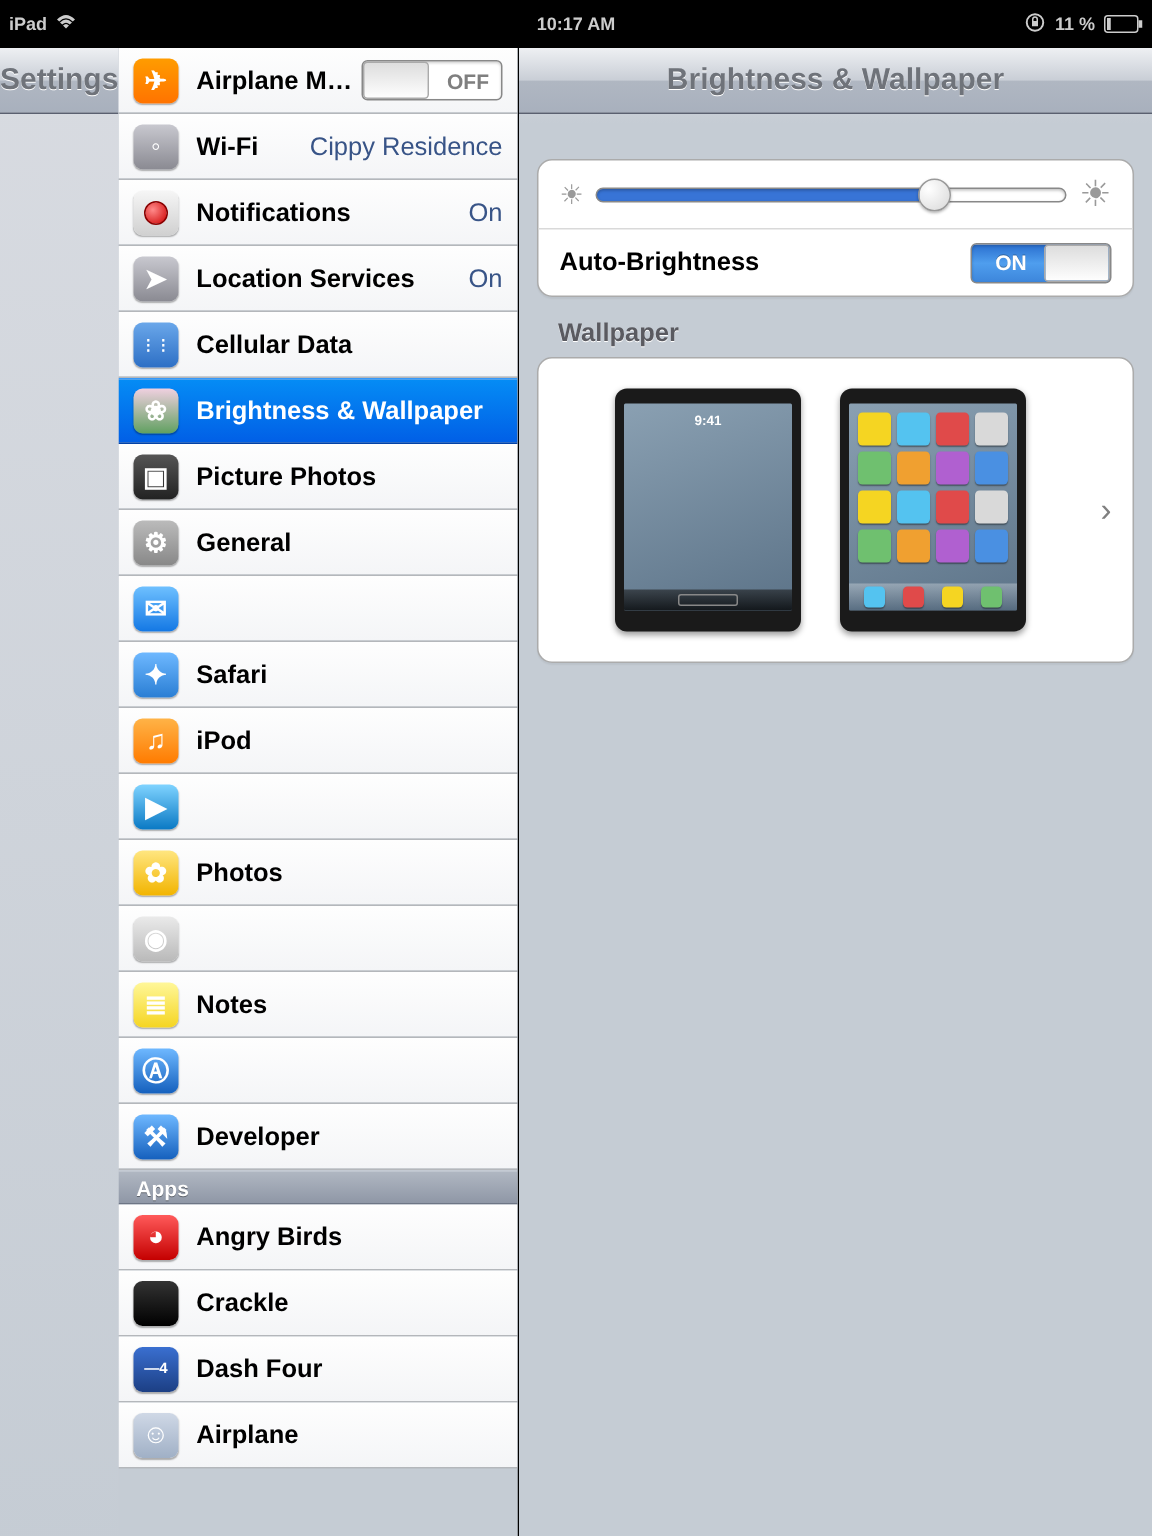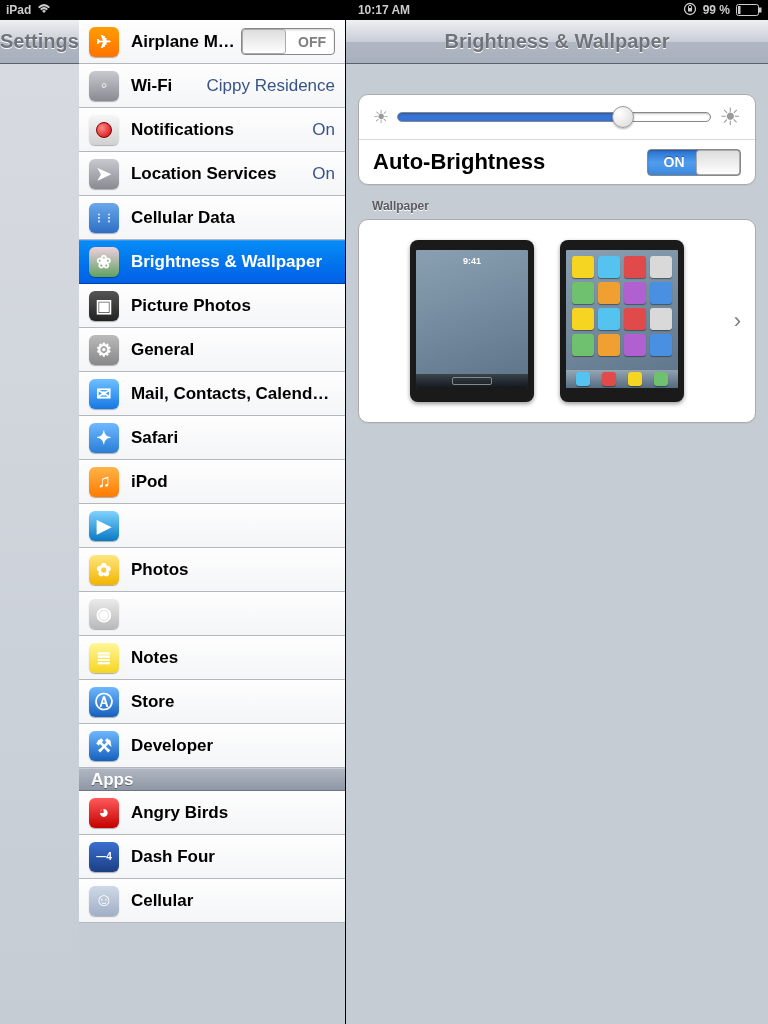--- a/index.html
+++ b/index.html
@@ -10,21 +10,21 @@
   overflow: hidden;
   background: #c5ccd4;
 }
 .status-bar {
   height: 20px;
   background: #000;
   color: #ccc;
   display: flex;
   align-items: center;
   justify-content: space-between;
-  padding: 4px 6px;
+  padding: 16px 6px;
   font-size: 12px;
   font-weight: bold;
 }
 .status-left, .status-right { display: flex; align-items: center; gap: 6px; }
 .status-center { position: absolute; left: 50%; transform: translateX(-50%); }
 .battery-icon { display: inline-flex; align-items: center; }
 
 .app {
   display: flex;
   height: 1004px;
@@ -99,21 +99,21 @@
   font-weight: normal;
   font-size: 17px;
 }
 
 .section-header {
   height: 23px;
   background: linear-gradient(to bottom, #b0b7c2, #8f97a6);
   border-top: 1px solid #c4cad3;
   border-bottom: 1px solid #6d7585;
   color: #fff;
-  font-size: 17px;
+  font-size: 14px;
   font-weight: bold;
   text-shadow: 0 1px 0 rgba(0,0,0,0.4);
   padding: 0 12px;
   display: flex;
   align-items: center;
 }
 
 .toggle {
   width: 94px;
   height: 27px;
@@ -159,21 +159,21 @@
 }
 .group-row {
   min-height: 44px;
   padding: 8px 14px;
   display: flex;
   align-items: center;
   border-bottom: 1px solid #d9d9d9;
 }
 .group-row:last-child { border-bottom: none; }
 .group-label {
-  font-size: 12px;
+  font-size: 17px;
   font-weight: bold;
   color: #5a5a60;
   text-shadow: 0 1px 0 #fff;
   margin: 14px 0 6px 14px;
 }
 
 .slider-track {
   flex: 1;
   height: 10px;
   border-radius: 5px;
@@ -299,21 +299,21 @@
   </div>
   <div class="status-center">10:17 AM</div>
   <div class="status-right">
     <span>
       <svg width="14" height="14" viewBox="0 0 14 14">
           <circle cx="7" cy="7" r="5.5" stroke="#ccc" stroke-width="1.3" fill="none"></circle>
           <rect x="5" y="6" width="4" height="3.5" fill="#ccc"></rect>
           <path d="M5.5 6 V4.8 a1.5 1.5 0 0 1 3 0 V6" stroke="#ccc" stroke-width="1" fill="none"></path>
         </svg>
     </span>
-    <span>99 %</span>
+    <span>11 %</span>
     <span class="battery-icon">
       <svg width="26" height="12" viewBox="0 0 26 12">
           <rect x="0.5" y="0.5" width="22" height="11" rx="2" stroke="#ccc" fill="none"></rect>
           <rect x="23" y="3.5" width="2.5" height="5" fill="#ccc"></rect>
           <rect x="2" y="2" width="2.5" height="8" fill="#ccc"></rect>
         </svg>
     </span>
   </div>
 </div>
 
@@ -357,21 +357,20 @@
         <div class="row">
           <div class="icon ic-pframe" style="font-size: 18px;">▣</div>
           <span class="label">Picture Photos</span>
         </div>
         <div class="row">
           <div class="icon ic-gen" style="font-size: 18px;">⚙</div>
           <span class="label">General</span>
         </div>
         <div class="row">
           <div class="icon ic-mail" style="font-size: 18px;">✉</div>
-          <span class="label">Mail, Contacts, Calendars</span>
         </div>
         <div class="row">
           <div class="icon ic-safari" style="font-size: 18px;">✦</div>
           <span class="label">Safari</span>
         </div>
         <div class="row">
           <div class="icon ic-ipod" style="font-size: 18px;">♫</div>
           <span class="label">iPod</span>
         </div>
         <div class="row">
@@ -383,56 +382,59 @@
         </div>
         <div class="row">
           <div class="icon ic-ft" style="font-size: 18px;">◉</div>
         </div>
         <div class="row">
           <div class="icon ic-notes" style="font-size: 18px;">≣</div>
           <span class="label">Notes</span>
         </div>
         <div class="row">
           <div class="icon ic-store" style="font-size: 18px;">Ⓐ</div>
-          <span class="label">Store</span>
         </div>
         <div class="row">
           <div class="icon ic-dev" style="font-size: 18px;">⚒</div>
           <span class="label">Developer</span>
         </div>
         <div class="section-header">Apps</div>
         <div class="row">
           <div class="icon ic-ab" style="font-size: 18px;">◕</div>
           <span class="label">Angry Birds</span>
         </div>
         <div class="row">
+          <div class="icon ic-crackle" style="font-size: 18px;"></div>
+          <span class="label">Crackle</span>
+        </div>
+        <div class="row">
           <div class="icon ic-dash" style="font-size: 10px;">—4</div>
           <span class="label">Dash Four</span>
         </div>
         <div class="row">
           <div class="icon ic-friendly" style="font-size: 18px;">☺</div>
-          <span class="label">Cellular</span>
+          <span class="label">Airplane</span>
         </div>
       </div>
   </div>
 
   <div class="detail">
     <div class="header">Brightness &amp; Wallpaper</div>
     <div class="detail-content">
 
       <div class="group">
         <div class="group-row">
           <span class="sun">☀</span>
           <div class="slider-track" id="bright-slider" style="--val: 72%;">
             <div class="slider-thumb"></div>
           </div>
           <span class="sun big">☀</span>
         </div>
         <div class="group-row">
-          <span style="flex:1;font-size:22px;font-weight:bold;">Auto-Brightness</span>
+          <span style="flex:1;font-size:17px;font-weight:bold;">Auto-Brightness</span>
           <div class="toggle on">
             <span class="tlabel">ON</span>
             <div class="knob"></div>
           </div>
         </div>
       </div>
 
       <div class="group-label">Wallpaper</div>
       <div class="group">
         <div class="group-row wallpaper-row" style="padding:20px 40px 20px 20px;">

